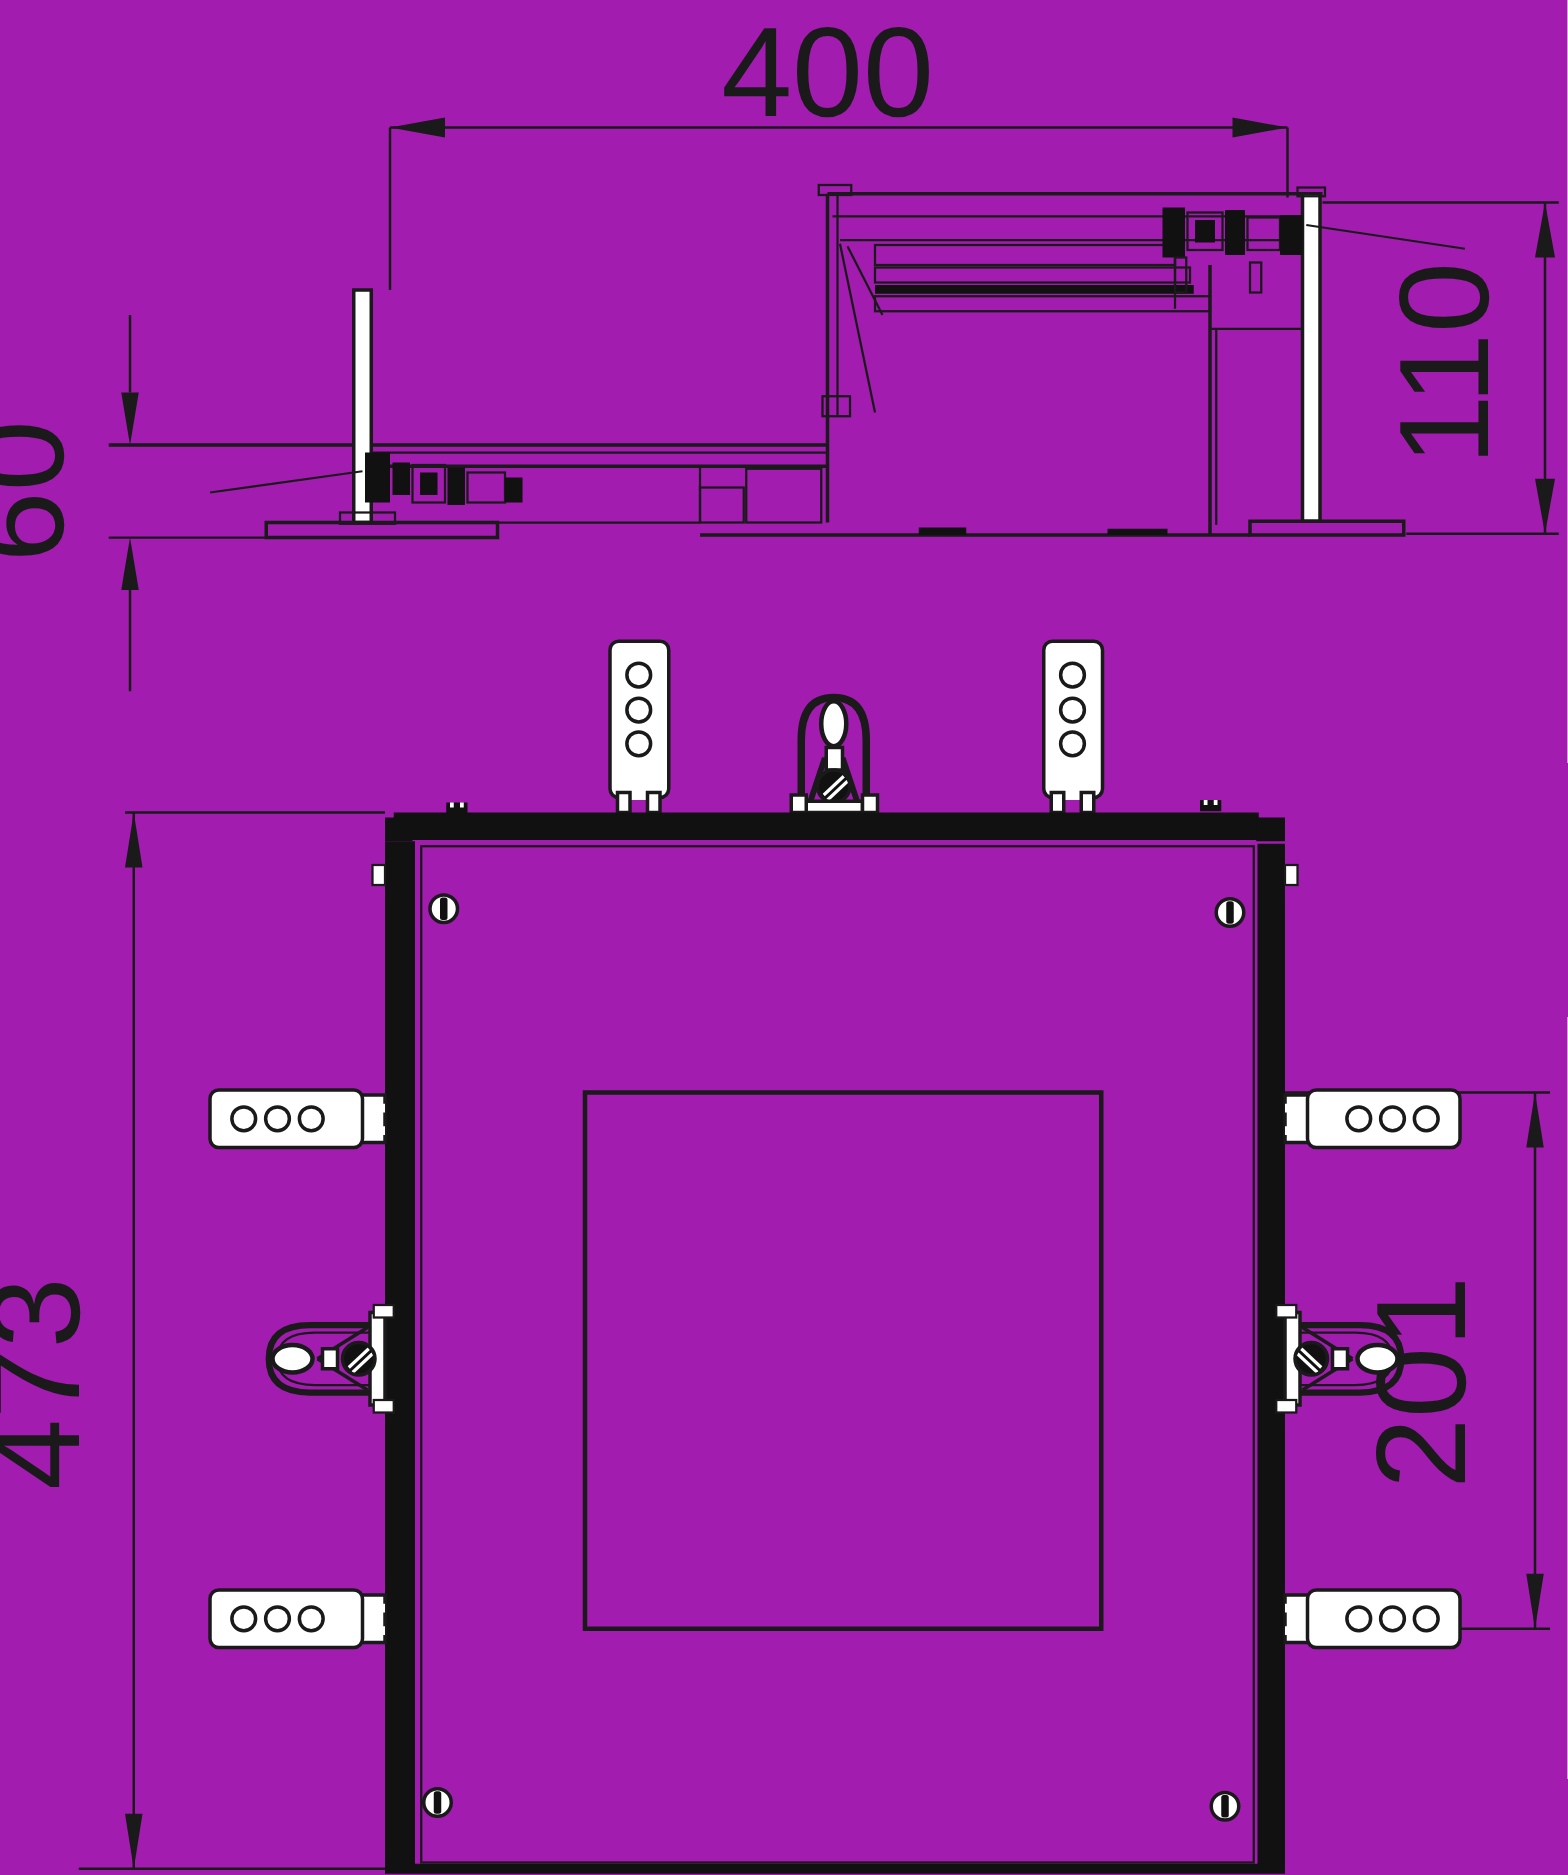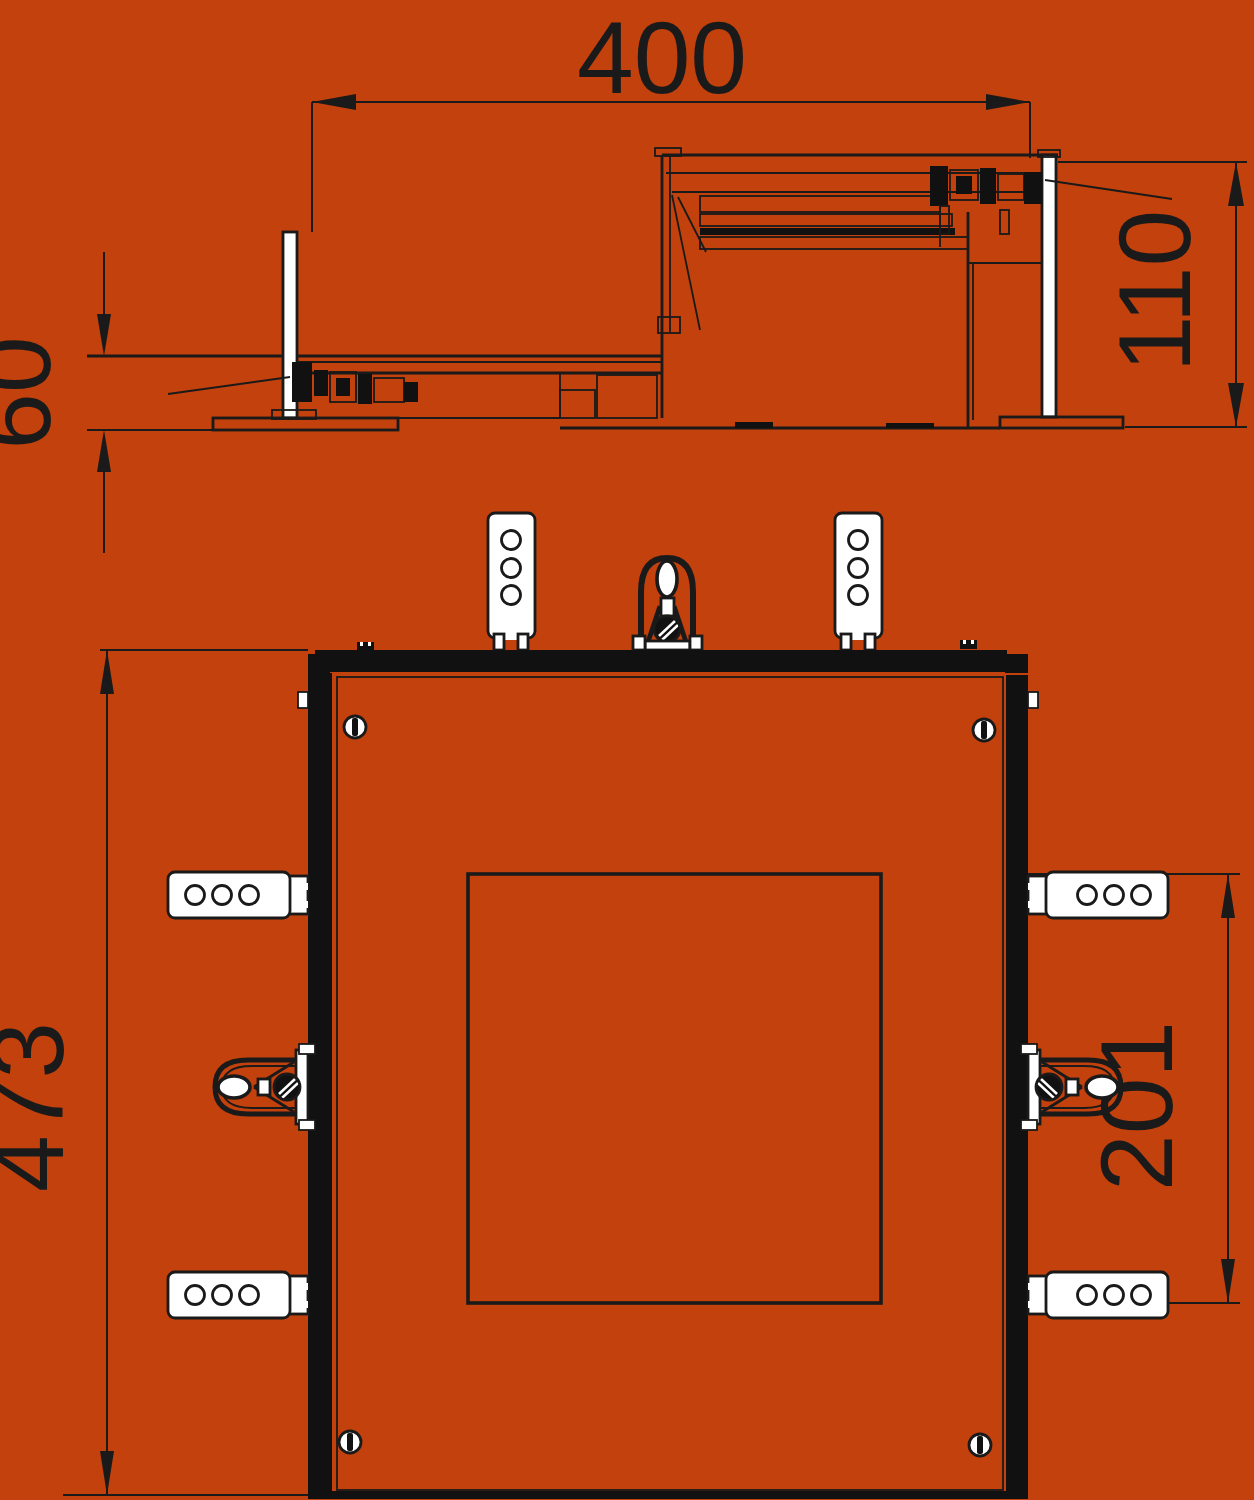--- a/index.html
+++ b/index.html
@@ -1,16 +1,16 @@
 <!DOCTYPE html>
 <html><head>
 <meta charset="utf-8">
 <style>
   html,body{margin:0;padding:0;background:#ffffff;}
-  .stage{position:relative;width:1254px;height:1500px;background:#c2410c;overflow:hidden;
+  .stage{position:relative;width:1254px;height:1500px;background:#a21caf;overflow:hidden;
          font-family:"Liberation Sans", sans-serif;}
   svg{position:absolute;left:0;top:0;}
   .ln{stroke:#1a1a1a;fill:none;}
   .w1{stroke-width:1.8;}
   .w2{stroke-width:2.8;}
   .w3{stroke-width:3.6;}
   .dim{stroke:#1a1a1a;stroke-width:2;fill:none;}
   .fl{fill:#111111;stroke:none;}
   .wh{fill:#ffffff;}
   .arr{fill:#1a1a1a;stroke:none;}

